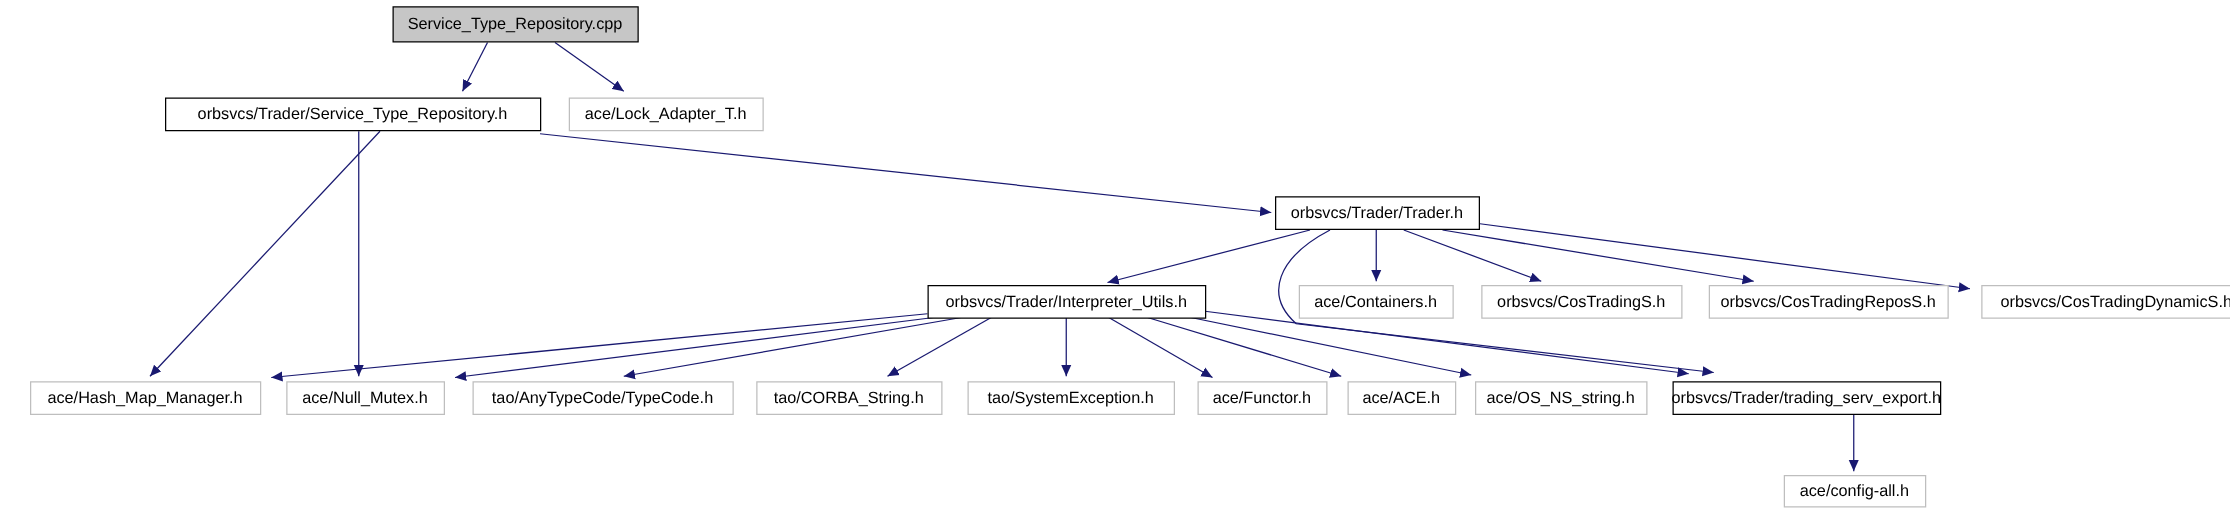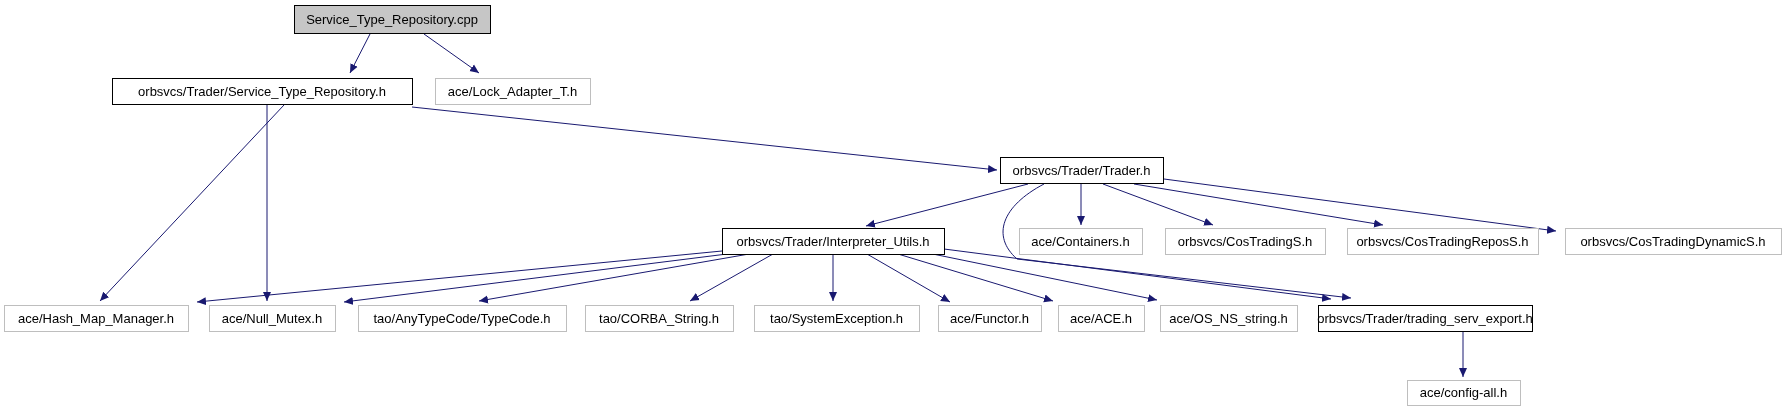--- a/index.html
+++ b/index.html
@@ -6,20 +6,21 @@
     margin: 0;
     padding: 0;
     background: #ffffff;
   }
   #graph-wrap {
     position: relative;
     width: 1456px;
     height: 411px;
     background: #ffffff;
     font-family: "Liberation Sans", "DejaVu Sans", sans-serif;
+    margin-left: 20px;
   }
   svg text {
     font-family: "Liberation Sans", "DejaVu Sans", sans-serif;
     font-size: 13px;
     fill: #000000;
   }
   svg .edge {
     fill: none;
     stroke-width: 1;
   }

